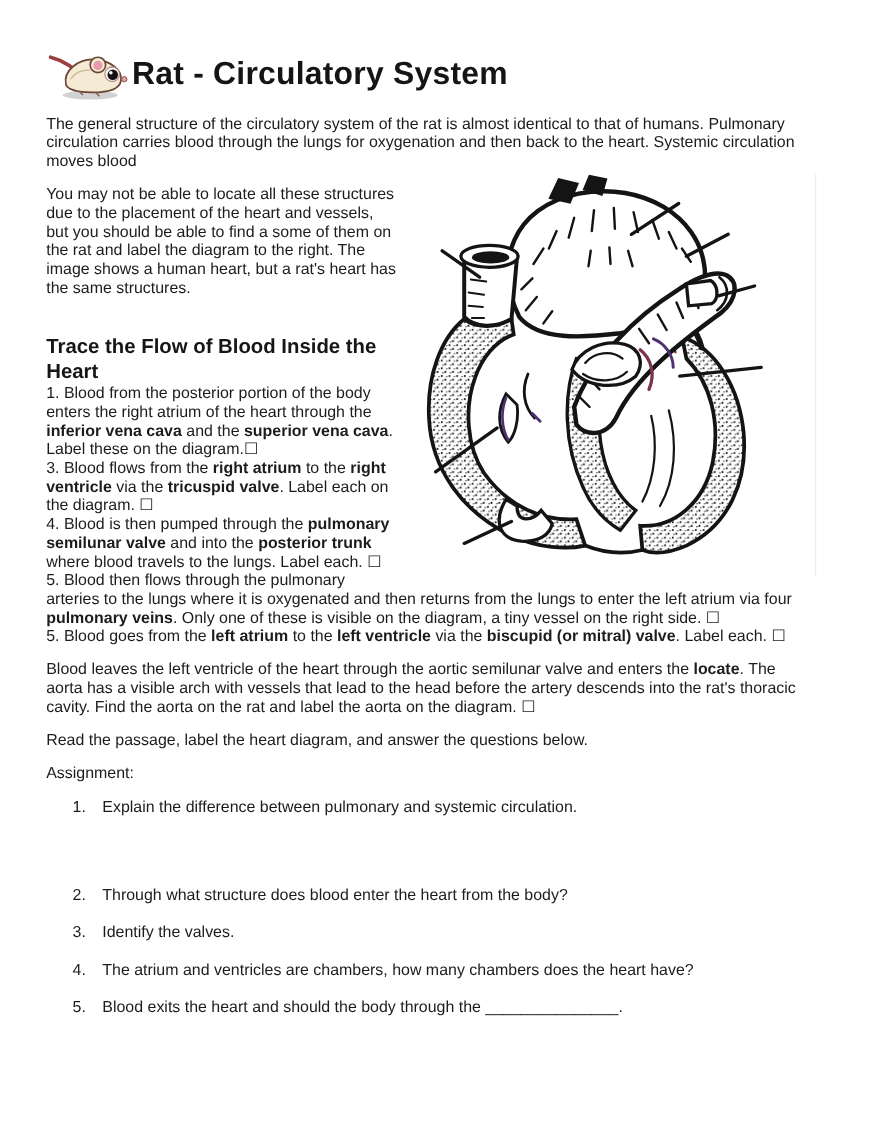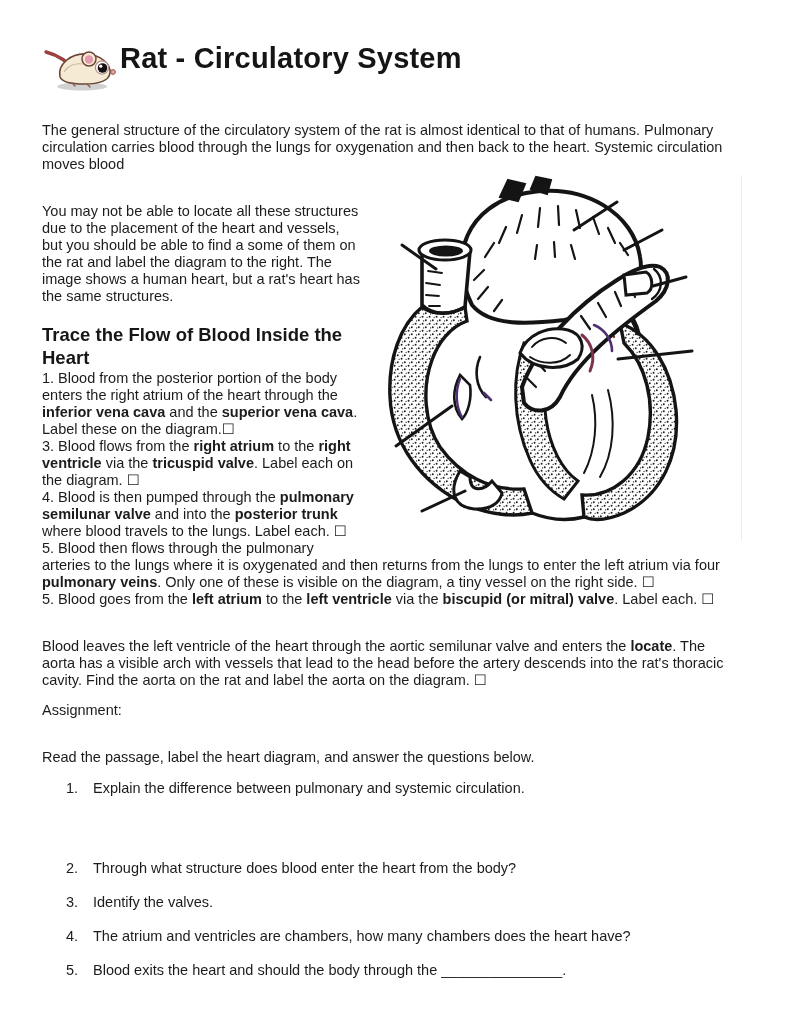--- a/index.html
+++ b/index.html
@@ -2,37 +2,37 @@
 <html><head>
 <meta charset="utf-8">
 <style>
   html,body { margin:0; padding:0; background:#ffffff; }
   body { width:791px; font-family:"Liberation Sans", sans-serif; color:#1c1c1c;
          -webkit-font-smoothing:antialiased; }
   .page { width:791px; min-height:1024px; box-sizing:border-box;
           padding:42px 49px 30px 42px; background:#fff; }
 
   
-  .hdr { display:flex; height:50px; margin:0 0 2px 0; }
+  .hdr { display:flex; align-items:center; height:50px; margin:0 0 2px 0; }
   .hdr svg { flex:0 0 auto; }
   .title { font-size:29px; font-weight:bold; color:#151515; letter-spacing:.2px;
            margin-left:2px; white-space:nowrap; }
 
   
   .bt { font-size:14.5px; line-height:17px; margin:0; }
-  .mt { margin-top:30px; }
+  .mt { margin-top:13px; }
   .p1b { margin-top:0; }
 
   
   .fig { float:right; width:370px; height:366px; margin:2px 0 0 10px;
          border-right:1px solid #ededed; box-sizing:border-box; }
   .fig svg { display:block; }
 
   h2.flowhead { font-size:18.5px; line-height:23px; font-weight:bold; color:#161616;
-                margin:18px 0 0 0; }
+                margin:32px 0 0 0; }
   .flowlist { margin-top:1px; }
   .flowlist .fitem { font-size:14.5px; line-height:17px; }
 
   .assign { margin-top:13px; }
 
   
   .qlist { margin:14px 0 0 24px; }
   .q { display:flex; font-size:14.5px; line-height:17px; }
   .q + .q { margin-top:17px; }
   .q.answer-space { margin-bottom:63px; }
@@ -174,23 +174,23 @@
   <div class="flowlist">
     <div class="fitem"><span>1. Blood from the posterior portion of the body enters the right atrium of the heart through the </span><b>inferior vena cava</b><span> and the </span><b>superior vena cava</b><span>. Label these on the diagram.☐</span></div>
     <div class="fitem"><span>3. Blood flows from the </span><b>right atrium</b><span> to the </span><b>right ventricle</b><span> via the </span><b>tricuspid valve</b><span>. Label each on the diagram. ☐</span></div>
     <div class="fitem"><span>4. Blood is then pumped through the </span><b>pulmonary semilunar valve</b><span> and into the </span><b>posterior trunk</b><span> where blood travels to the lungs. Label each. ☐</span></div>
     <div class="fitem"><span>5. Blood then flows through the pulmonary arteries to the lungs where it is oxygenated and then returns from the lungs to enter the left atrium via four </span><b>pulmonary veins</b><span>. Only one of these is visible on the diagram, a tiny vessel on the right side. ☐</span></div>
     <div class="fitem"><span>5. Blood goes from the </span><b>left atrium</b><span> to the </span><b>left ventricle</b><span> via the </span><b>biscupid (or mitral) valve</b><span>. Label each. ☐</span></div>
   </div>
 
   <p class="bt mt"><span>Blood leaves the left ventricle of the heart through the aortic semilunar valve and enters the </span><b>locate</b><span>. The aorta has a visible arch with vessels that lead to the head before the artery descends into the rat's thoracic cavity. Find the aorta on the rat and label the aorta on the diagram. ☐</span></p>
 
+  <p class="bt mt">Read the passage, label the heart diagram, and answer the questions below.</p>
+
   <p class="bt assign">Assignment:</p>
-
-  <p class="bt mt">Read the passage, label the heart diagram, and answer the questions below.</p>
 
   <div class="qlist">
     <div class="q answer-space">
       <span class="qnum">1.</span>
       <span class="qtext">Explain the difference between pulmonary and systemic circulation.</span>
     </div>
     <div class="q">
       <span class="qnum">2.</span>
       <span class="qtext">Through what structure does blood enter the heart from the body?</span>
     </div>

